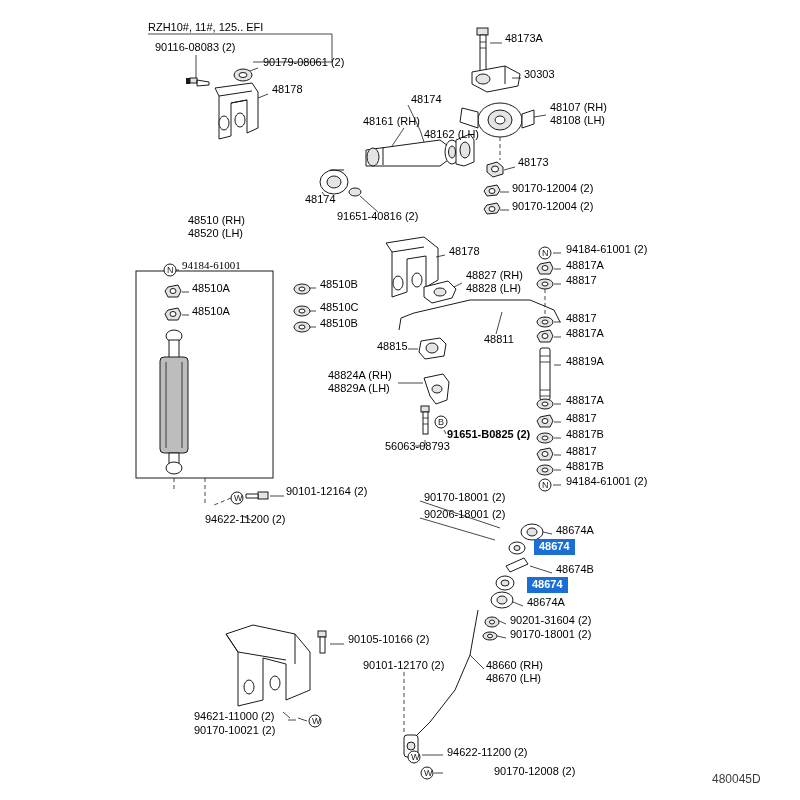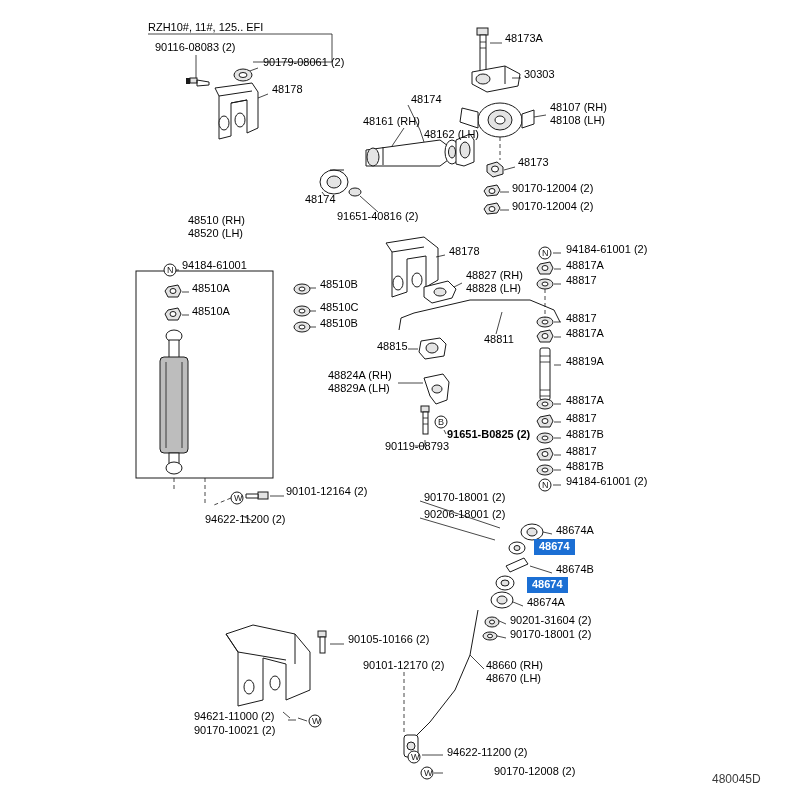--- a/index.html
+++ b/index.html
@@ -414,21 +414,21 @@
   <div class="lbl" style="left:376px; top:128px;margin-left:48px;">48162 (LH)</div>
   <div class="lbl" style="left:550px; top:101px;">48107 (RH)</div>
   <div class="lbl" style="left:550px; top:114px;">48108 (LH)</div>
   <div class="lbl" style="left:518px; top:156px;">48173</div>
   <div class="lbl" style="left:305px; top:193px;">48174</div>
   <div class="lbl" style="left:337px; top:210px;">91651-40816 (2)</div>
   <div class="lbl" style="left:512px; top:182px;">90170-12004 (2)</div>
   <div class="lbl" style="left:512px; top:200px;">90170-12004 (2)</div>
   <div class="lbl" style="left:188px; top:214px;">48510 (RH)</div>
   <div class="lbl" style="left:188px; top:227px;">48520 (LH)</div>
-  <div class="lbl" style="left:182px; top:259px;">94184-61001</div>
+  <div class="lbl" style="left:182px; top:259px;font-family:Liberation Serif, serif;">94184-61001</div>
   <div class="lbl" style="left:192px; top:282px;">48510A</div>
   <div class="lbl" style="left:192px; top:305px;">48510A</div>
   <div class="lbl" style="left:320px; top:278px;">48510B</div>
   <div class="lbl" style="left:320px; top:301px;">48510C</div>
   <div class="lbl" style="left:320px; top:317px;">48510B</div>
   <div class="lbl" style="left:449px; top:245px;">48178</div>
   <div class="lbl" style="left:466px; top:269px;">48827 (RH)</div>
   <div class="lbl" style="left:466px; top:282px;">48828 (LH)</div>
   <div class="lbl" style="left:377px; top:340px;">48815</div>
   <div class="lbl" style="left:484px; top:333px;">48811</div>
@@ -440,21 +440,21 @@
   <div class="lbl" style="left:566px; top:355px;">48819A</div>
   <div class="lbl" style="left:566px; top:394px;">48817A</div>
   <div class="lbl" style="left:566px; top:412px;">48817</div>
   <div class="lbl" style="left:566px; top:428px;">48817B</div>
   <div class="lbl" style="left:566px; top:445px;">48817</div>
   <div class="lbl" style="left:566px; top:460px;">48817B</div>
   <div class="lbl" style="left:566px; top:475px;">94184-61001 (2)</div>
   <div class="lbl" style="left:328px; top:369px;">48824A (RH)</div>
   <div class="lbl" style="left:328px; top:382px;">48829A (LH)</div>
   <div class="lbl" style="left:447px; top:428px;font-weight:bold;">91651-B0825 (2)</div>
-  <div class="lbl" style="left:385px; top:440px;">90119-08793</div>
+  <div class="lbl" style="left:385px; top:440px;">56063-08793</div>
   <div class="lbl" style="left:286px; top:485px;">90101-12164 (2)</div>
   <div class="lbl" style="left:205px; top:513px;">94622-11200 (2)</div>
   <div class="lbl" style="left:424px; top:491px;">90170-18001 (2)</div>
   <div class="lbl" style="left:424px; top:508px;">90206-18001 (2)</div>
   <div class="lbl" style="left:556px; top:524px;">48674A</div>
   <div class="lbl" style="left:556px; top:563px;">48674B</div>
   <div class="lbl" style="left:527px; top:596px;">48674A</div>
   <div class="lbl" style="left:510px; top:614px;">90201-31604 (2)</div>
   <div class="lbl" style="left:510px; top:628px;">90170-18001 (2)</div>
   <div class="lbl" style="left:348px; top:633px;">90105-10166 (2)</div>

